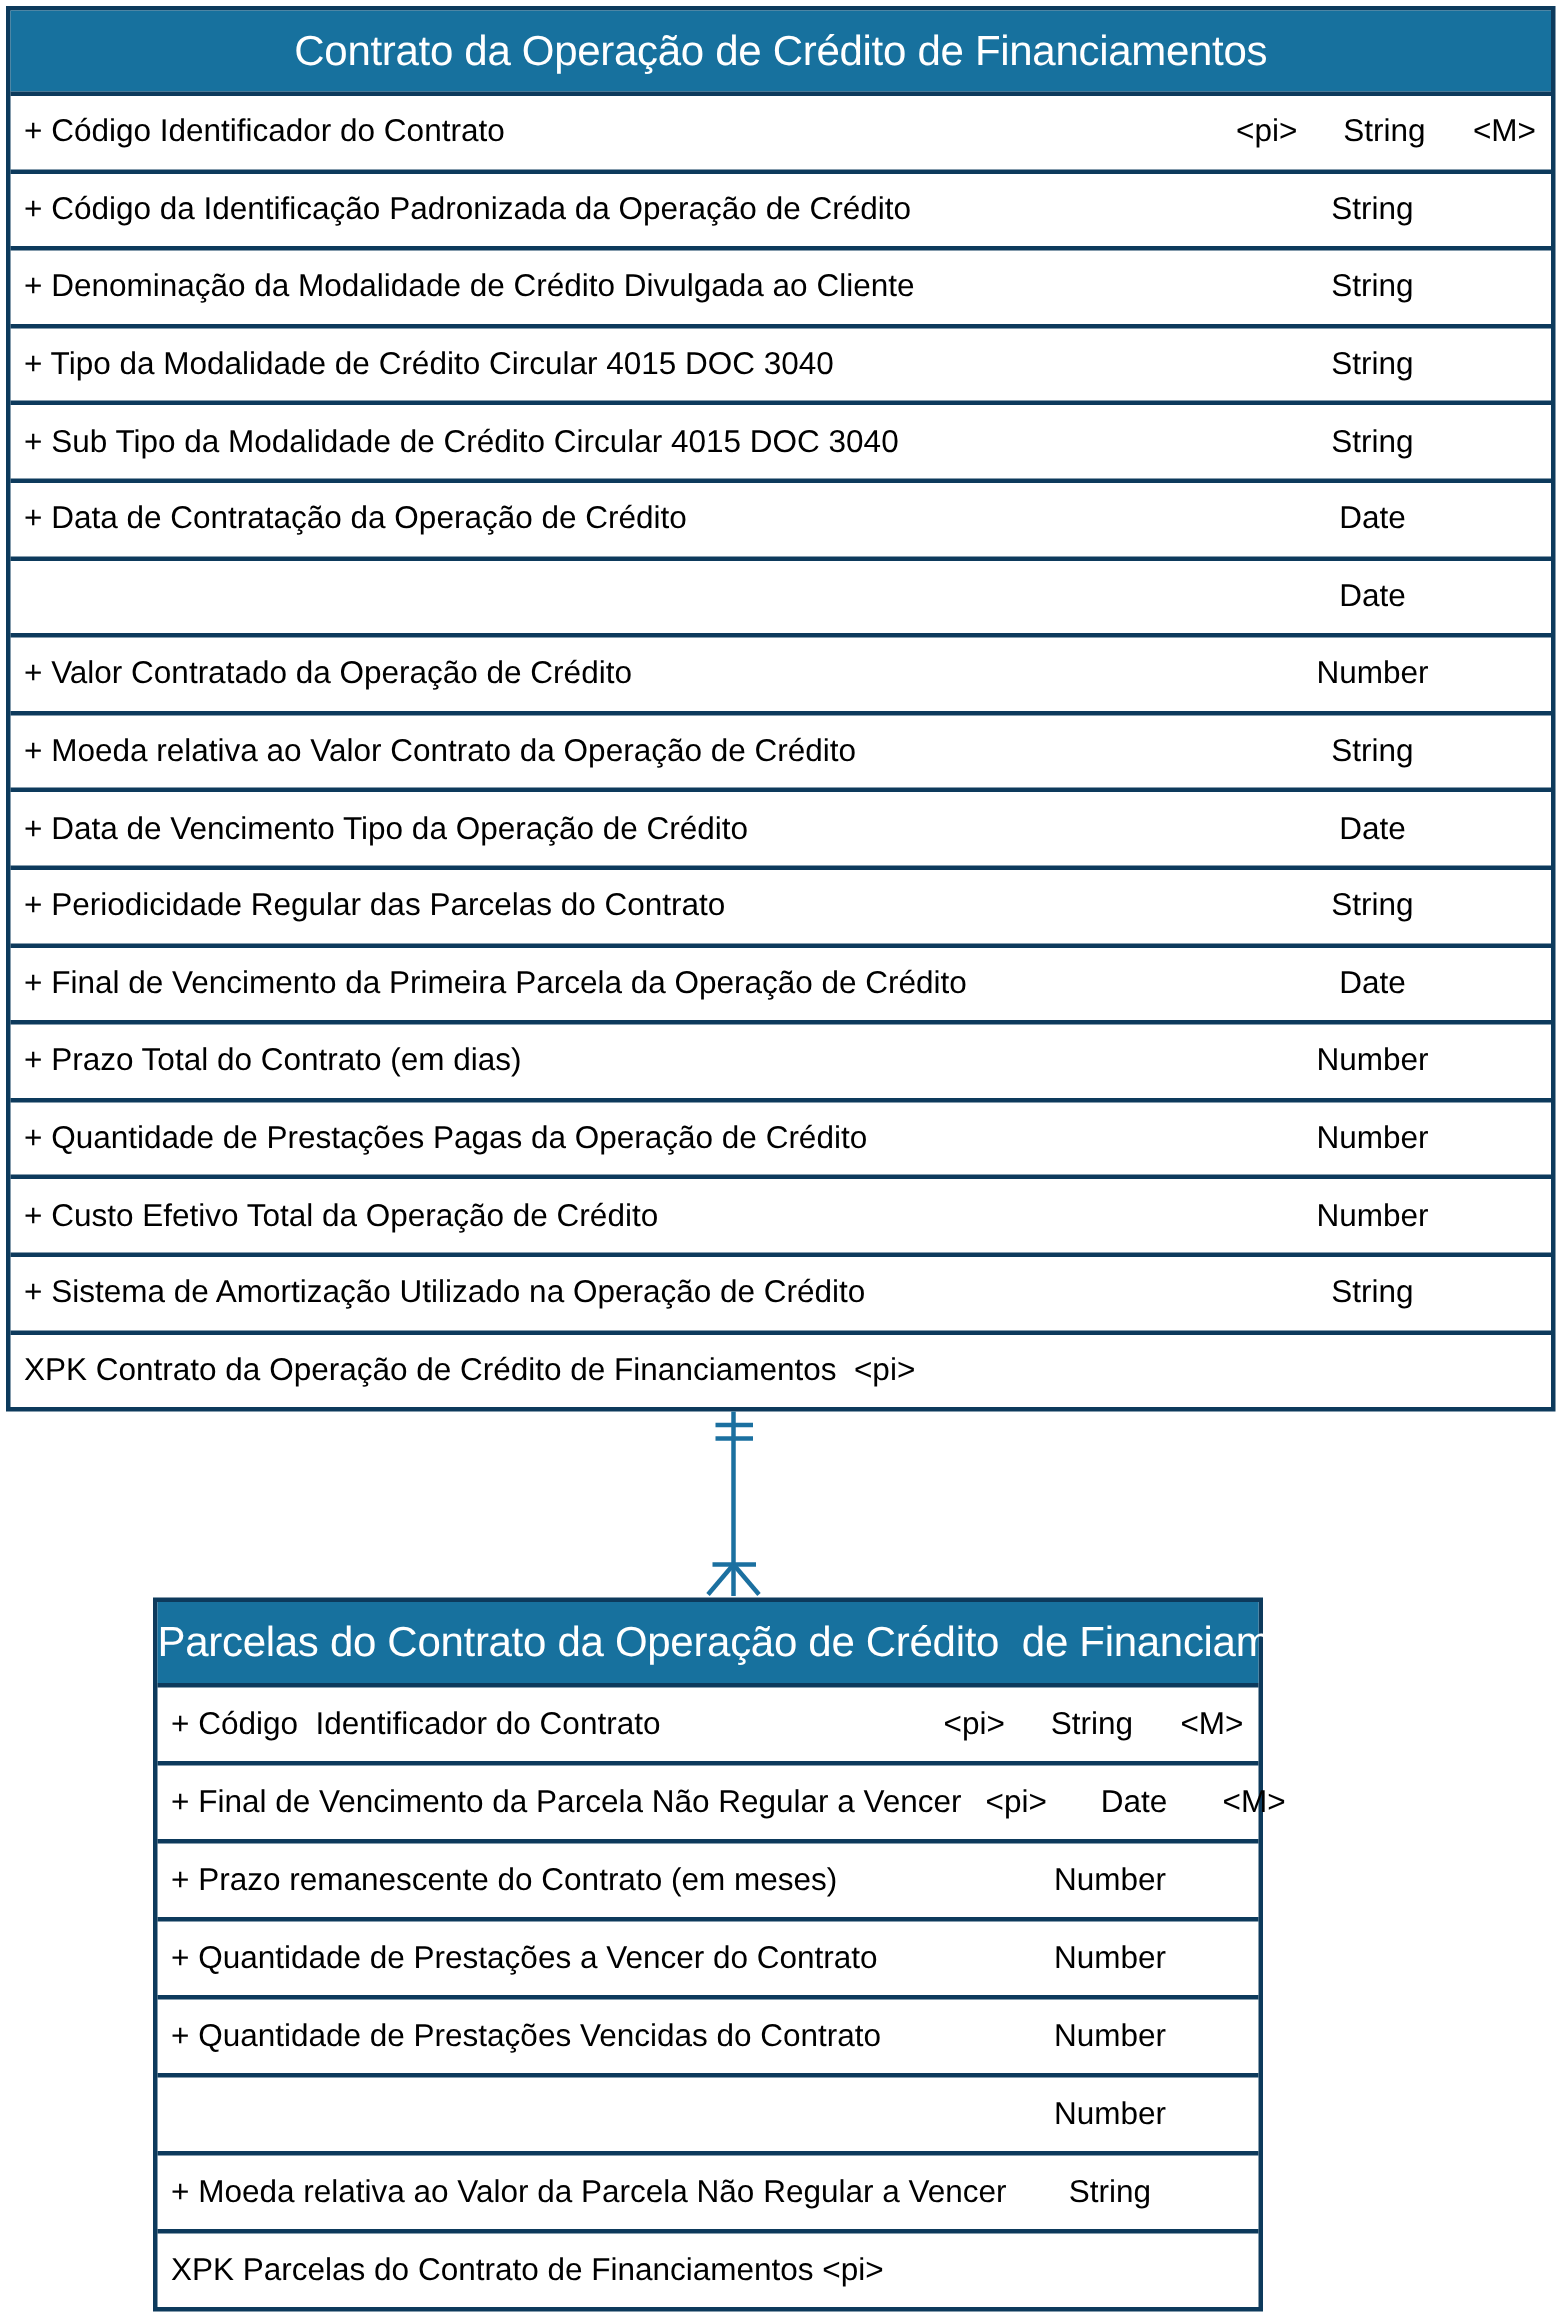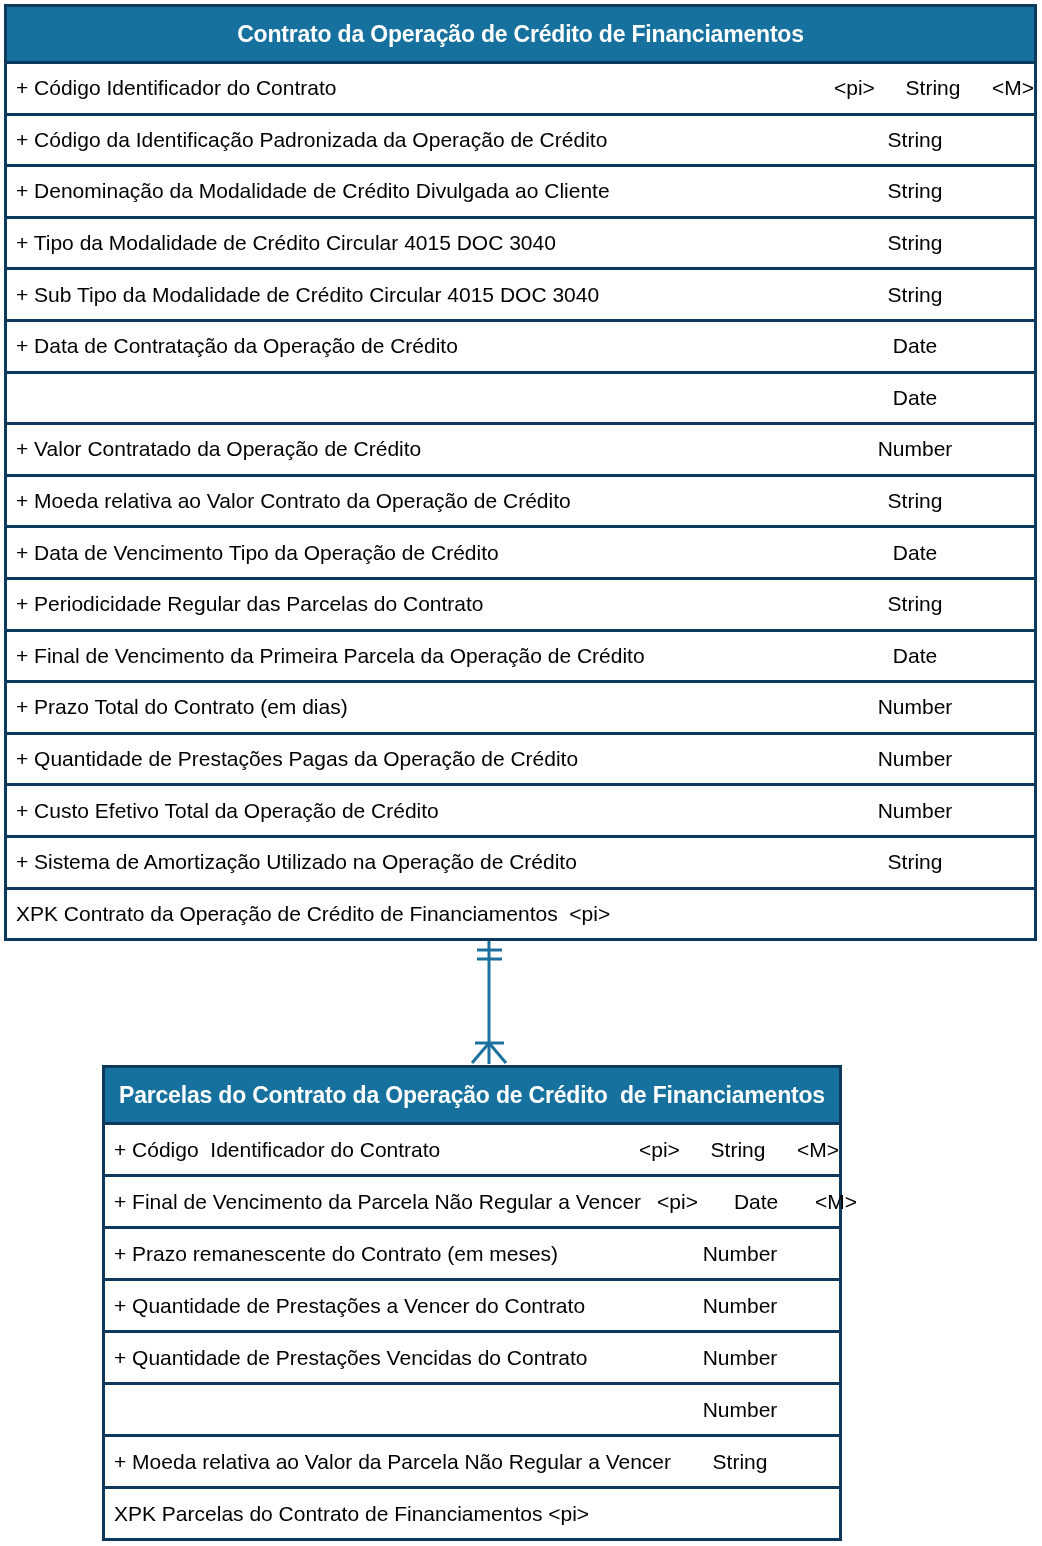--- a/index.html
+++ b/index.html
@@ -23,22 +23,22 @@
     position:absolute;
     border:3px solid var(--border);
     background:#FFFFFF;
   }
   .entity-top{left:4px;top:4px;width:1033px;}
   .entity-bottom{left:102px;top:1065px;width:740px;}
   .entity-header{
     height:54px;
     background:var(--header-bg);
     color:var(--header-text);
-    font-weight:bold;
-    font-size:23px;
+    font-weight:normal;
+    font-size:28px;
     line-height:54px;
     text-align:center;
     white-space:pre;
     letter-spacing:-0.2px;
   }
   .attr-row{
     position:relative;
     border-top:3px solid var(--border);
     display:flex;
     align-items:center;
@@ -53,20 +53,21 @@
     position:absolute;
     right:4px;
     width:230px;
     text-align:center;
   }
   .entity-bottom .attr-type{width:190px;}
   .pi-group{
     margin-left:auto;
     display:flex;
     align-items:center;
+    padding-right:10px;
   }
   .pi-token{width:56px;text-align:left;}
   .pi-type{width:86px;text-align:center;}
   .m-token{width:58px;text-align:right;}
   .connector-svg{
     position:absolute;
     left:0;top:0;
     width:1042px;height:1546px;
     pointer-events:none;
   }

